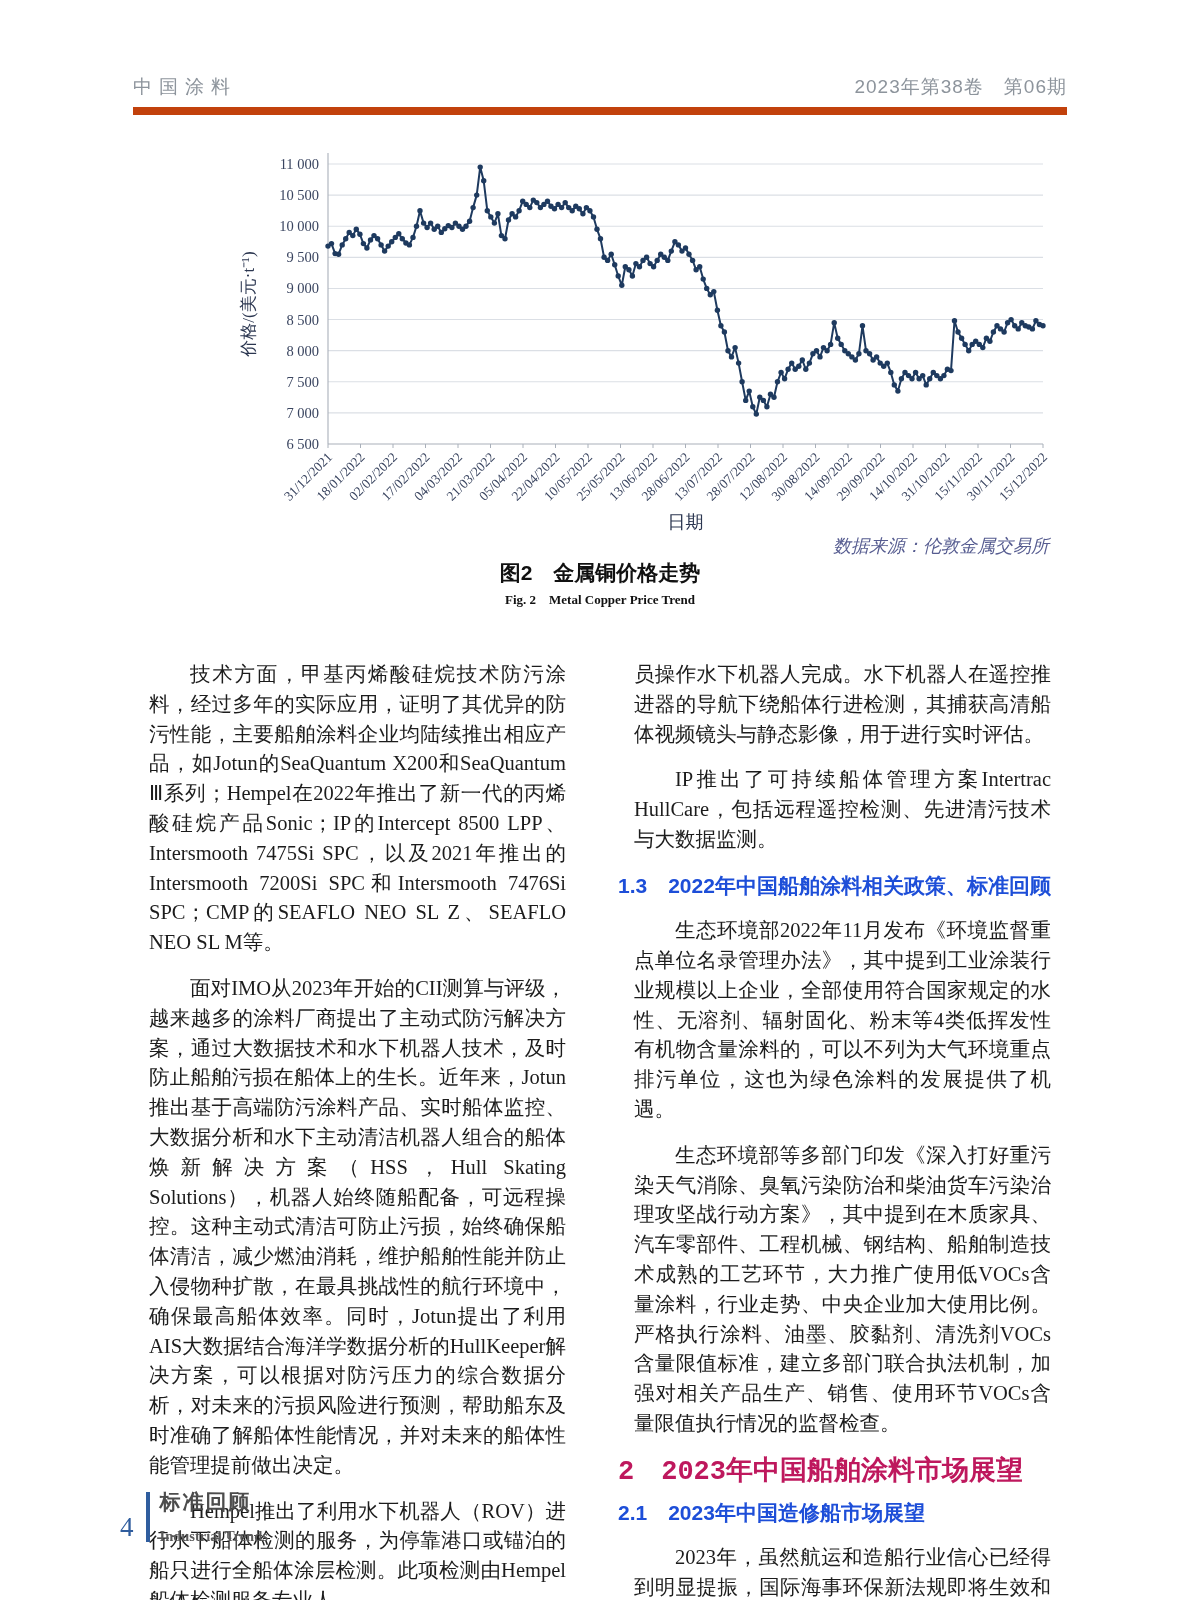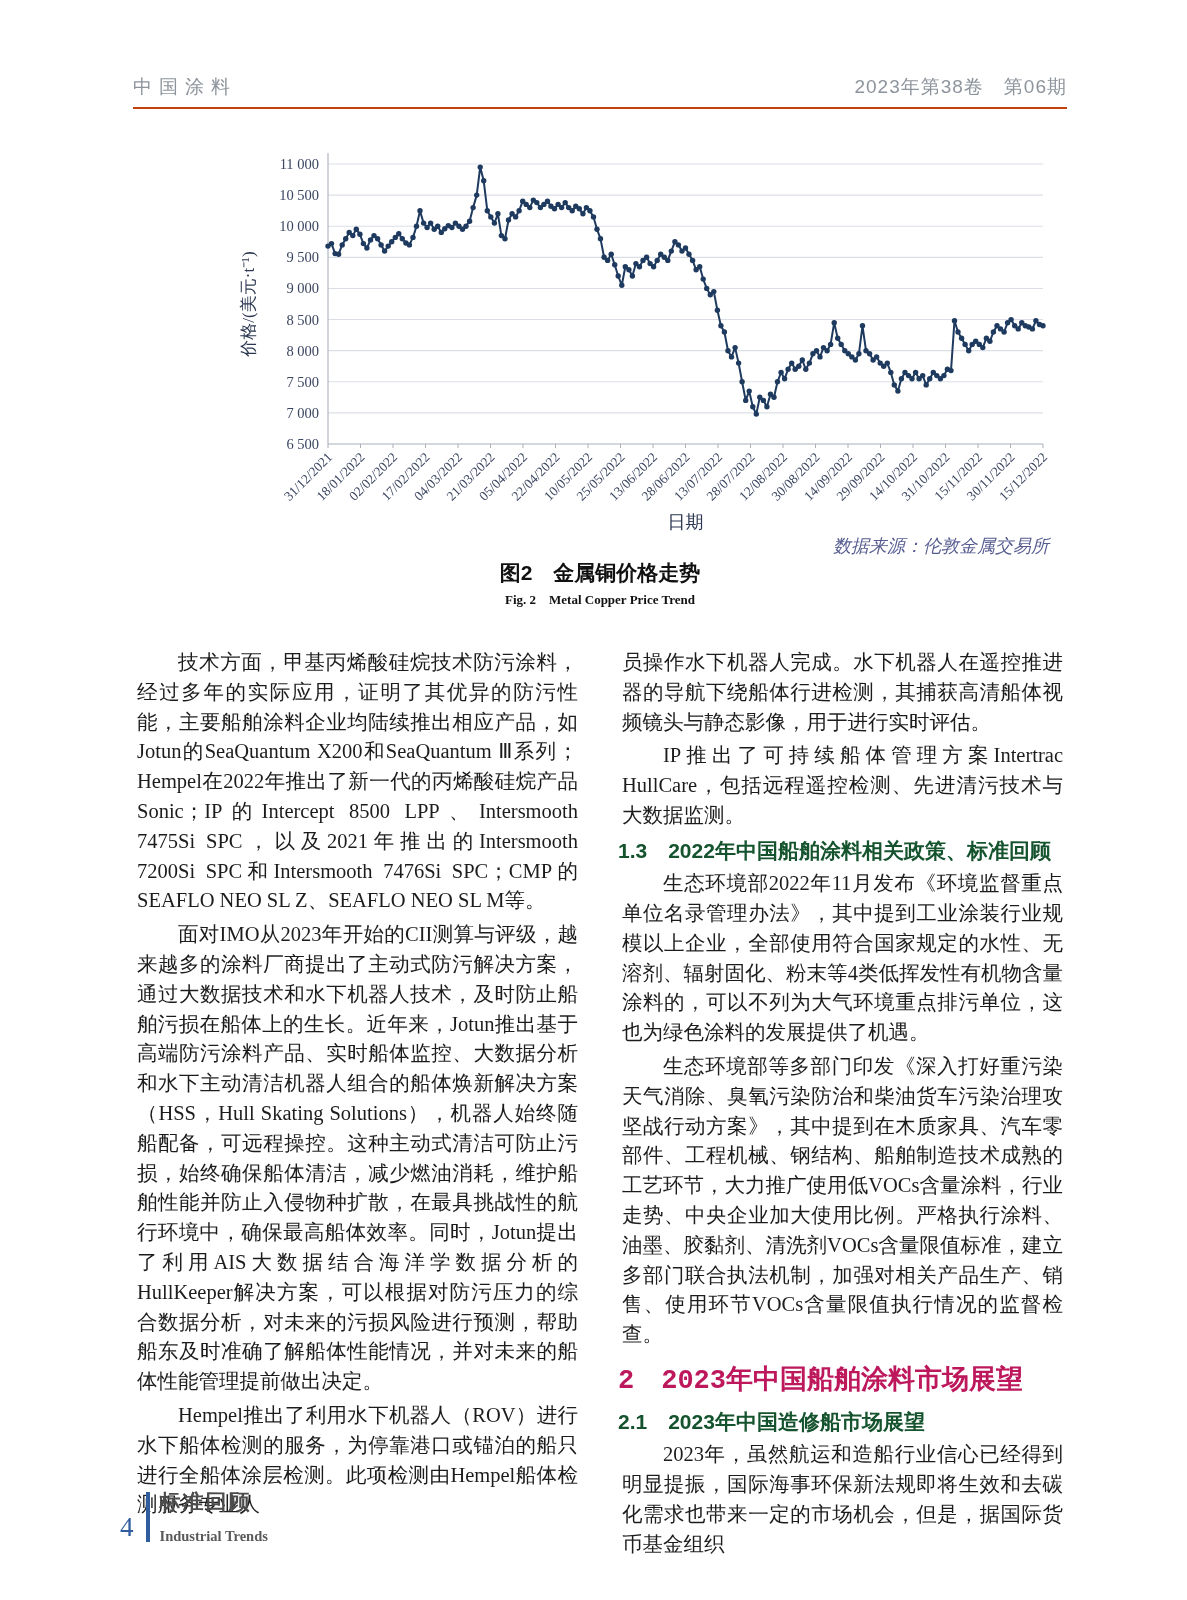--- a/index.html
+++ b/index.html
@@ -8,21 +8,21 @@
     width:1187px;height:1600px;
     background:#ffffff;
     overflow:hidden;
     font-family:"Liberation Serif", serif;
     color:#1c1c1c;
   }
   
   .header{
     position:absolute;top:74px;left:133px;right:120px;
     display:flex;justify-content:space-between;align-items:flex-end;
-    border-bottom:2px solid #c2410c;
+    border-bottom:8px solid #c2410c;
     padding-bottom:7px;
     font-family:"Liberation Sans", sans-serif;
     color:#8d949c;font-size:19px;
   }
   .header .journal{letter-spacing:7px;}
   .header .issue{letter-spacing:1px;}
   
   .figure{position:absolute;top:148px;left:133px;width:934px;}
   .chart-wrap{margin-left:95px;width:830px;}
   svg text{font-family:"Liberation Serif", serif;}
@@ -39,30 +39,30 @@
     text-align:center;margin-top:4px;
     font-size:13px;font-weight:bold;color:#111;
     font-family:"Liberation Serif", serif;
   }
   
   .body{
     position:absolute;top:644px;left:133px;width:934px;
     display:flex;gap:36px;
   }
   .col{width:449px;font-size:20.5px;line-height:29.8px;text-align:justify;}
-  .col p{margin:4px;text-indent:2em;}
+  .col p{margin:16px;text-indent:2em;}
   .col p.no-indent{text-indent:0;}
   .h2{
     font-family:Liberation Mono, monospace;
     color:#be185d;font-size:27px;font-weight:600;
     margin:14px 0 8px;text-indent:0;line-height:1.3;
   }
   .h3{
     font-family:"Liberation Sans", sans-serif;
-    color:#14532d;font-size:21px;font-weight:600;
+    color:#1d4ed8;font-size:21px;font-weight:600;
     margin:5px 0 3px;text-indent:0;line-height:1.4;
   }
   
   .footer{
     position:absolute;top:1488px;left:120px;
     display:flex;align-items:center;
   }
   .footer .pageno{
     font-size:27px;color:#2f5d9e;font-family:"Liberation Serif", serif;
     margin-right:12px;align-self:flex-end;margin-bottom:2px;

